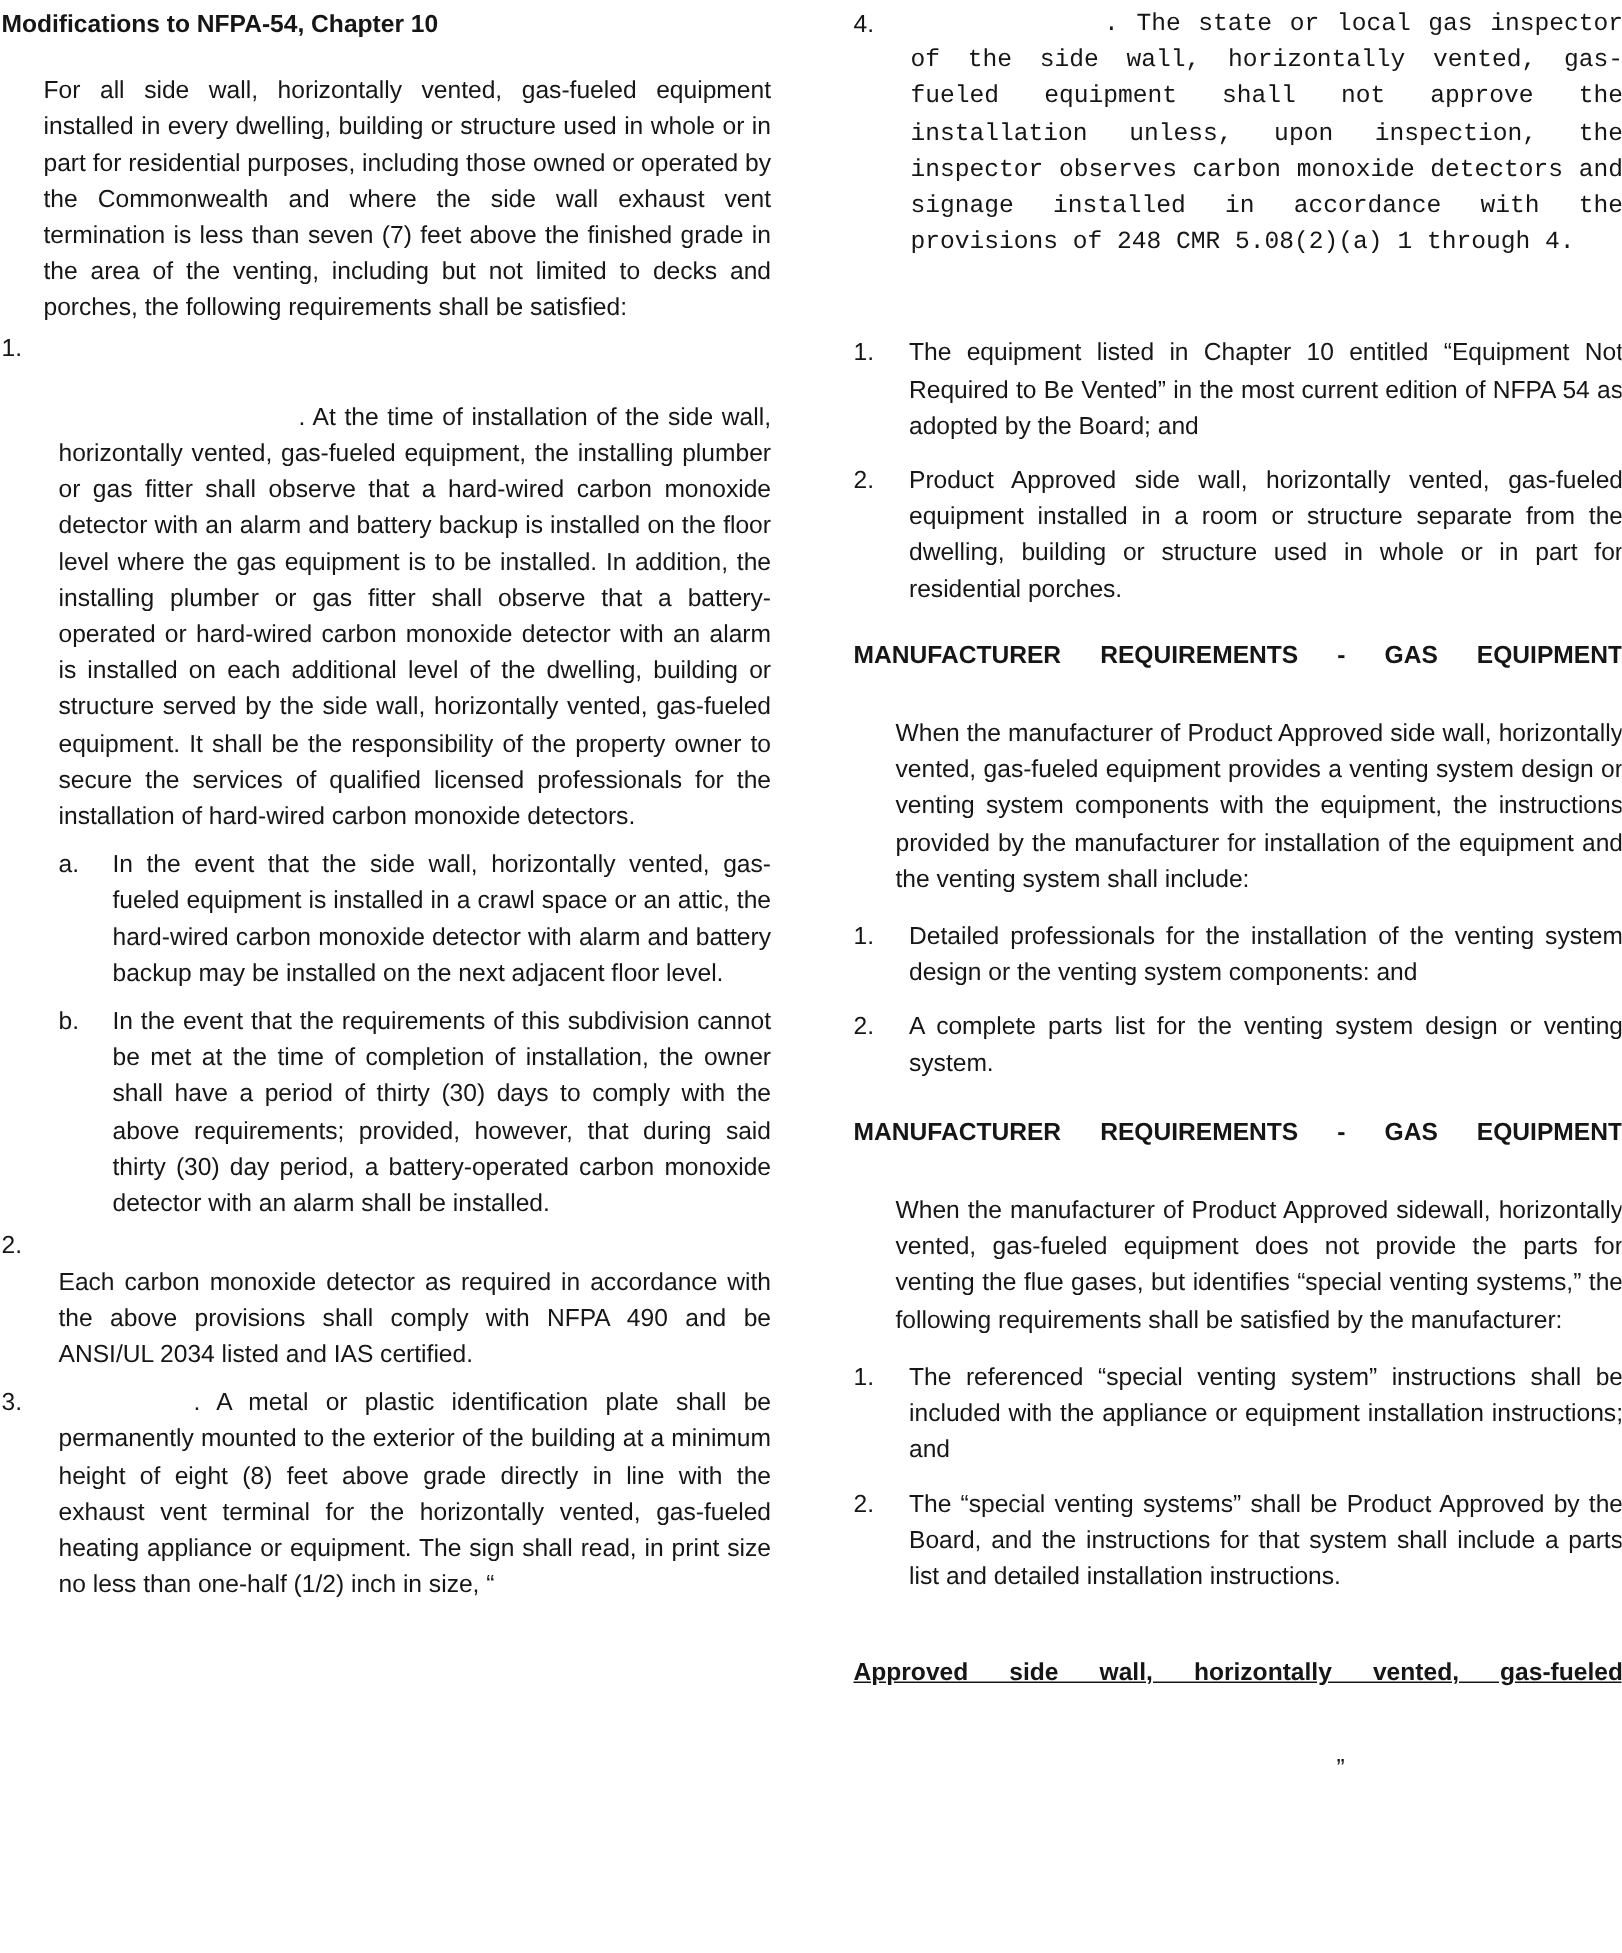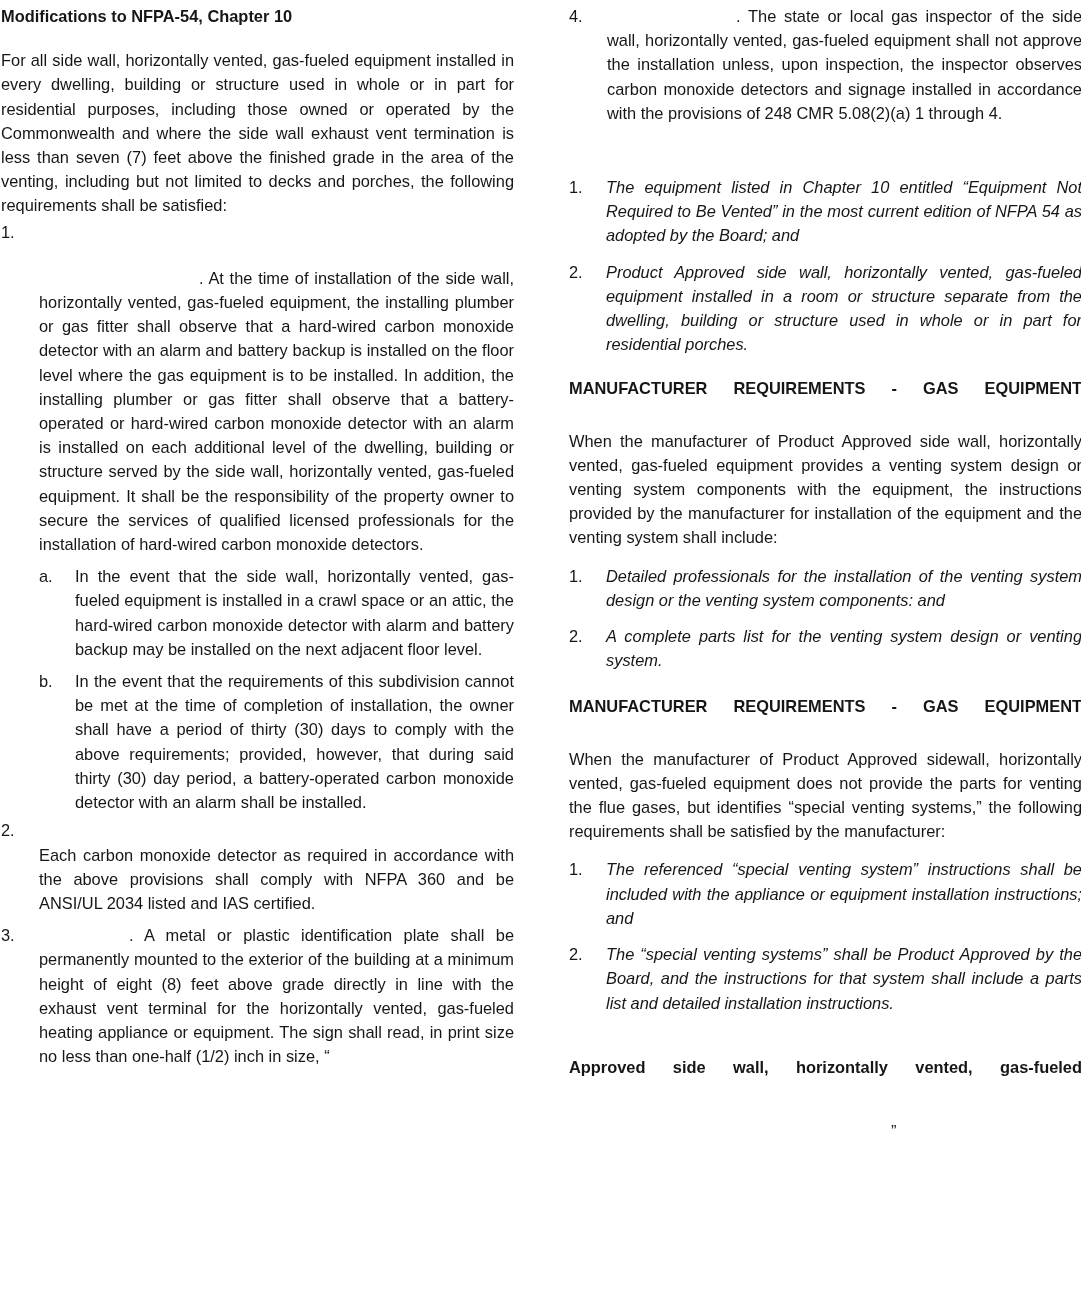--- a/index.html
+++ b/index.html
@@ -10,31 +10,31 @@
     background: #ffffff;
     color: #161616;
     font-family: "Liberation Sans", "DejaVu Sans", sans-serif;
     font-size: 16.4px;
     line-height: 24.2px;
   }
   .page { display: flex; gap: 55px; padding: 4px 0 0 1px; }
   .col { width: 513px; flex: 0 0 513px; }
   h2 { font-size: 16.4px; line-height: 24.2px; font-weight: bold; margin: 0; }
   p { margin: 0; }
-  .b { font-weight: bold; }
-  .just { text-align: justify; }
+  .b { font-weight: bold; text-decoration: underline; }
+  .just { text-align: justify; padding-left: 28px; }
   .stretch { text-align: justify; text-align-last: justify; }
   .numline { }
   .itxt { margin-left: 38px; text-align: justify; }
   .deep160 { text-indent: 160px; }
   .deep90  { text-indent: 90px; }
-  .deep129 { text-indent: 129px; }
+  .deep129 { text-indent: 129px; font-family: Liberation Mono, monospace; }
   .hang { position: relative; }
   .hang > .num { position: absolute; left: 0; top: 0; }
-  .ltxt { margin-left: 37px; text-align: justify; font-style: italic; }
+  .ltxt { margin-left: 37px; text-align: justify; }
   .sub { position: relative; margin-left: 38px; }
   .sub > .num { position: absolute; left: 0; top: 0; }
   .sub > .txt { margin-left: 36px; text-align: justify; }
   .quoteline { margin-left: 322px; }
 
   
   .mt-revise { margin-top: 14px; }
   .mt-intro  { margin-top: 20px; }
   .mt-num1   { margin-top: 2px; }
   .mt-item1  { margin-top: 22px; }
@@ -68,21 +68,21 @@
       <span class="num">a.</span>
       <p class="txt">In the event that the side wall, horizontally vented, gas-fueled equipment is installed in a crawl space or an attic, the hard-wired carbon monoxide detector with alarm and battery backup may be installed on the next adjacent floor level.</p>
     </div>
 
     <div class="sub mt-sub">
       <span class="num">b.</span>
       <p class="txt">In the event that the requirements of this subdivision cannot be met at the time of completion of installation, the owner shall have a period of thirty (30) days to comply with the above requirements; provided, however, that during said thirty (30) day period, a battery-operated carbon monoxide detector with an alarm shall be installed.</p>
     </div>
 
     <div class="numline mt-num2">2.</div>
-    <p class="itxt">Each carbon monoxide detector as required in accordance with the above provisions shall comply with NFPA 360 and be ANSI/UL 2034 listed and IAS certified.</p>
+    <p class="itxt">Each carbon monoxide detector as required in accordance with the above provisions shall comply with NFPA 490 and be ANSI/UL 2034 listed and IAS certified.</p>
 
     <div class="hang mt-item3">
       <span class="num">3.</span>
       <p class="itxt deep90">. A metal or plastic identification plate shall be permanently mounted to the exterior of the building at a minimum height of eight (8) feet above grade directly in line with the exhaust vent terminal for the horizontally vented, gas-fueled heating appliance or equipment. The sign shall read, in print size no less than one-half (1/2) inch in size, “</p>
     </div>
   </section>
 
   <section class="col">
     <div class="hang">
       <span class="num">4.</span>

